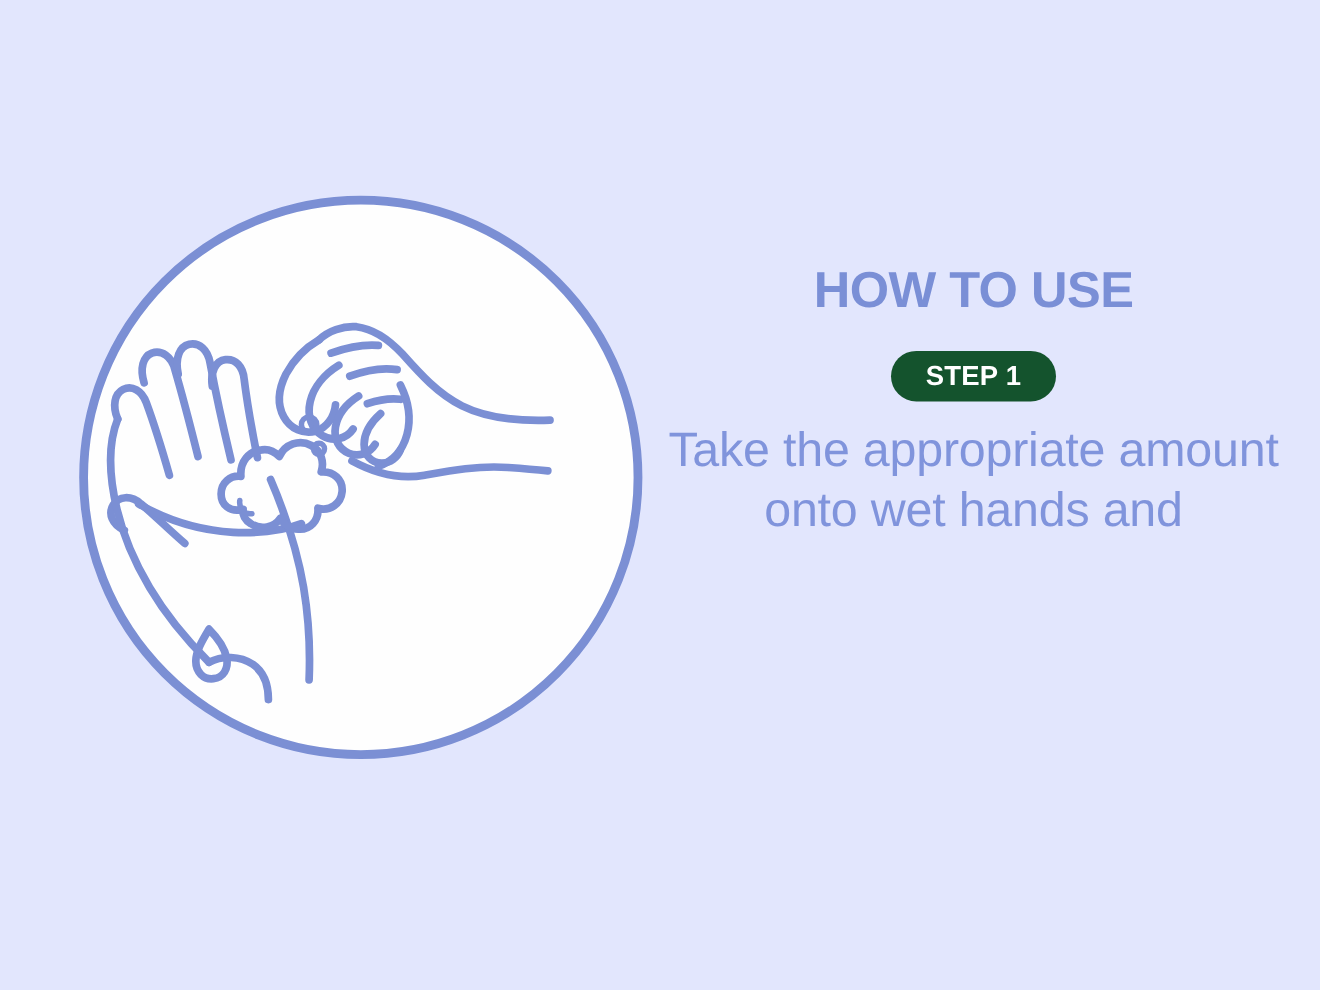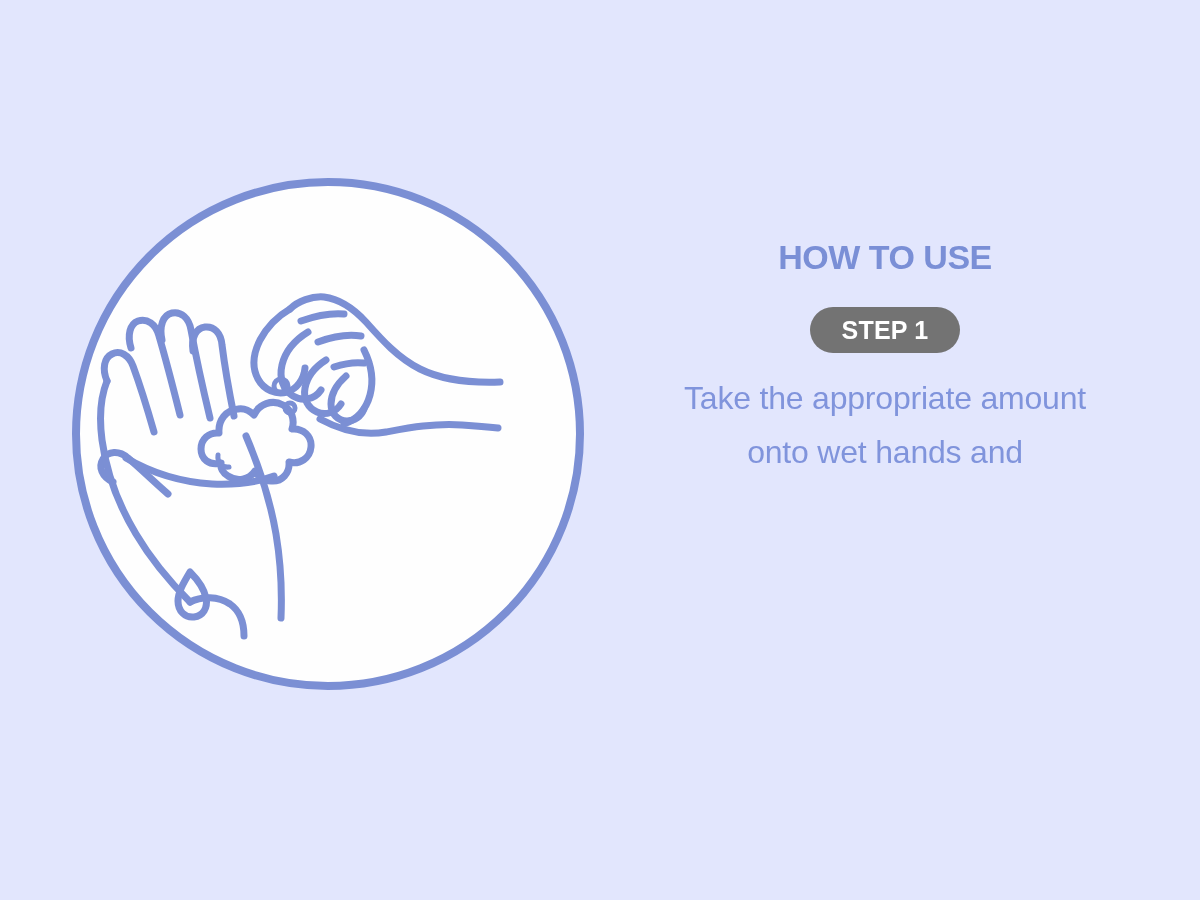--- a/index.html
+++ b/index.html
@@ -42,21 +42,21 @@
   
   .content {
     position: absolute;
     left: 600px;
     top: 240px;
     width: 570px;
     text-align: center;
   }
 
   .heading {
-    font-size: 34px;
+    font-size: 46px;
     font-weight: 700;
     letter-spacing: -0.5px;
     color: #7a8fd6;
     line-height: 1;
     margin: 0;
     padding: 0;
     white-space: nowrap;
   }
 
   .badge-row {
@@ -69,32 +69,32 @@
 
   .step-badge {
     display: inline-flex;
     align-items: center;
     justify-content: center;
     min-width: 150px;
     height: 46px;
     padding: 0 20px;
     box-sizing: border-box;
     border-radius: 23px;
-    background: #737373;
+    background: #14532d;
     color: #ffffff;
     font-size: 25px;
     font-weight: 700;
     letter-spacing: 0.2px;
     line-height: 1;
   }
 
   .body-text {
     margin-top: 18px;
     color: #8094dc;
-    font-size: 32px;
+    font-size: 44px;
     font-weight: 500;
     line-height: 54px;
     letter-spacing: -0.2px;
   }
 
   .body-line {
     display: block;
     white-space: nowrap;
   }
 </style>

